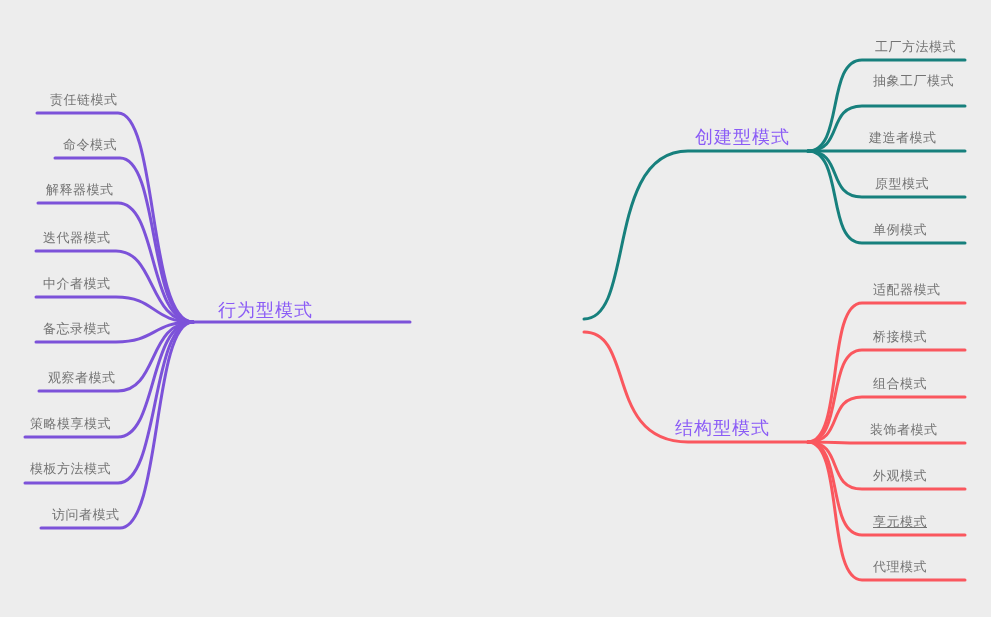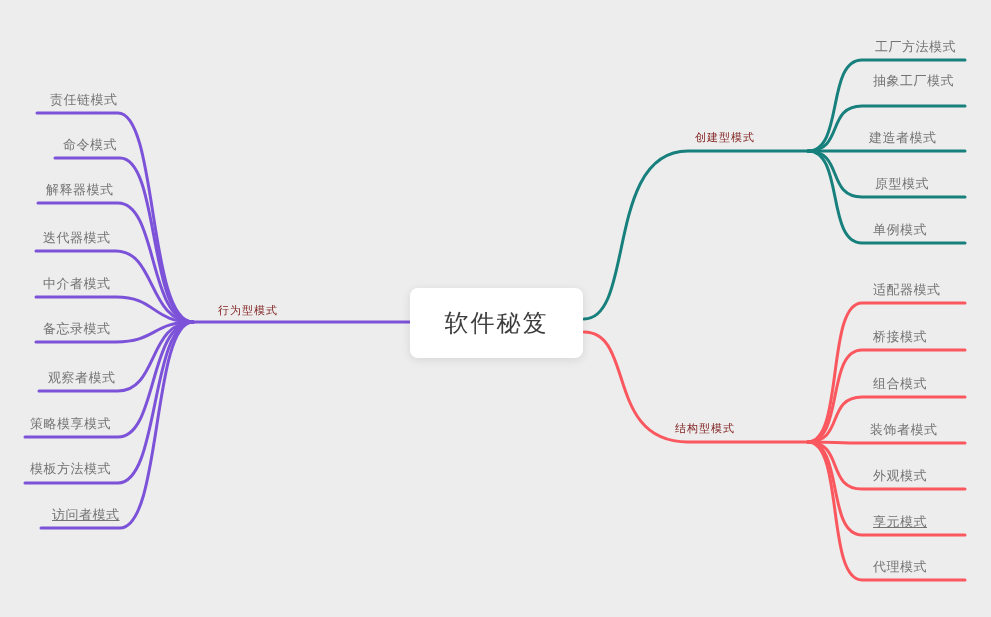--- a/index.html
+++ b/index.html
@@ -29,23 +29,23 @@
     position: absolute;
     font-size: 13px;
     line-height: 16px;
     color: #737373;
     letter-spacing: 0.5px;
     white-space: nowrap;
     cursor: default;
   }
   .branch-label {
     position: absolute;
-    font-size: 11px;
+    font-size: 18px;
     line-height: 18px;
-    color: #7f1d1d;
+    color: #8b5cf6;
     letter-spacing: 1px;
     white-space: nowrap;
     cursor: default;
   }
   .root-node {
     position: absolute;
     left: 410px;
     top: 288px;
     width: 173px;
     height: 70px;
@@ -91,38 +91,35 @@
     <path d="M 584 332 C 635 332, 605 442, 688 442 L 808 442" stroke-width="3.5" stroke="#FA575E"></path>
     <path d="M 808 442 C 844 442, 826 303, 862 303 L 965 303" stroke="#FA575E"></path>
     <path d="M 808 442 C 844 442, 826 350, 862 350 L 965 350" stroke="#FA575E"></path>
     <path d="M 808 442 C 844 442, 826 397, 862 397 L 965 397" stroke="#FA575E"></path>
     <path d="M 808 442 C 830 442, 840 443, 862 443 L 965 443" stroke="#FA575E"></path>
     <path d="M 808 442 C 844 442, 826 489, 862 489 L 965 489" stroke="#FA575E"></path>
     <path d="M 808 442 C 844 442, 826 535, 862 535 L 965 535" stroke="#FA575E"></path>
     <path d="M 808 442 C 844 442, 826 580, 862 580 L 965 580" stroke="#FA575E"></path>
   </svg>
 
-  <div class="root-node">
-    <span class="root-text">软件秘笈</span>
-  </div>
 
   <div class="branch-label" style="left:218px; top:301px;">行为型模式</div>
   <div class="branch-label" style="left:695px; top:128px;">创建型模式</div>
   <div class="branch-label" style="left:675px; top:419px;text-align:center;">结构型模式</div>
 
   <div class="node-label" style="left:50px; top:92px;">责任链模式</div>
   <div class="node-label" style="left:63px; top:137px;">命令模式</div>
   <div class="node-label" style="left:46px; top:182px;">解释器模式</div>
   <div class="node-label" style="left:43px; top:230px;">迭代器模式</div>
   <div class="node-label" style="left:43px; top:276px;">中介者模式</div>
   <div class="node-label" style="left:43px; top:321px;">备忘录模式</div>
   <div class="node-label" style="left:48px; top:370px;">观察者模式</div>
   <div class="node-label" style="left:30px; top:416px;">策略模享模式</div>
   <div class="node-label" style="left:30px; top:461px;">模板方法模式</div>
-  <div class="node-label" style="left:52px; top:507px;text-decoration:underline;">访问者模式</div>
+  <div class="node-label" style="left:52px; top:507px;">访问者模式</div>
 
   <div class="node-label" style="left:875px; top:39px;">工厂方法模式</div>
   <div class="node-label" style="left:873px; top:73px;">抽象工厂模式</div>
   <div class="node-label" style="left:869px; top:130px;">建造者模式</div>
   <div class="node-label" style="left:875px; top:176px;">原型模式</div>
   <div class="node-label" style="left:873px; top:222px;">单例模式</div>
 
   <div class="node-label" style="left:873px; top:282px;">适配器模式</div>
   <div class="node-label" style="left:873px; top:329px;">桥接模式</div>
   <div class="node-label" style="left:873px; top:376px;">组合模式</div>

